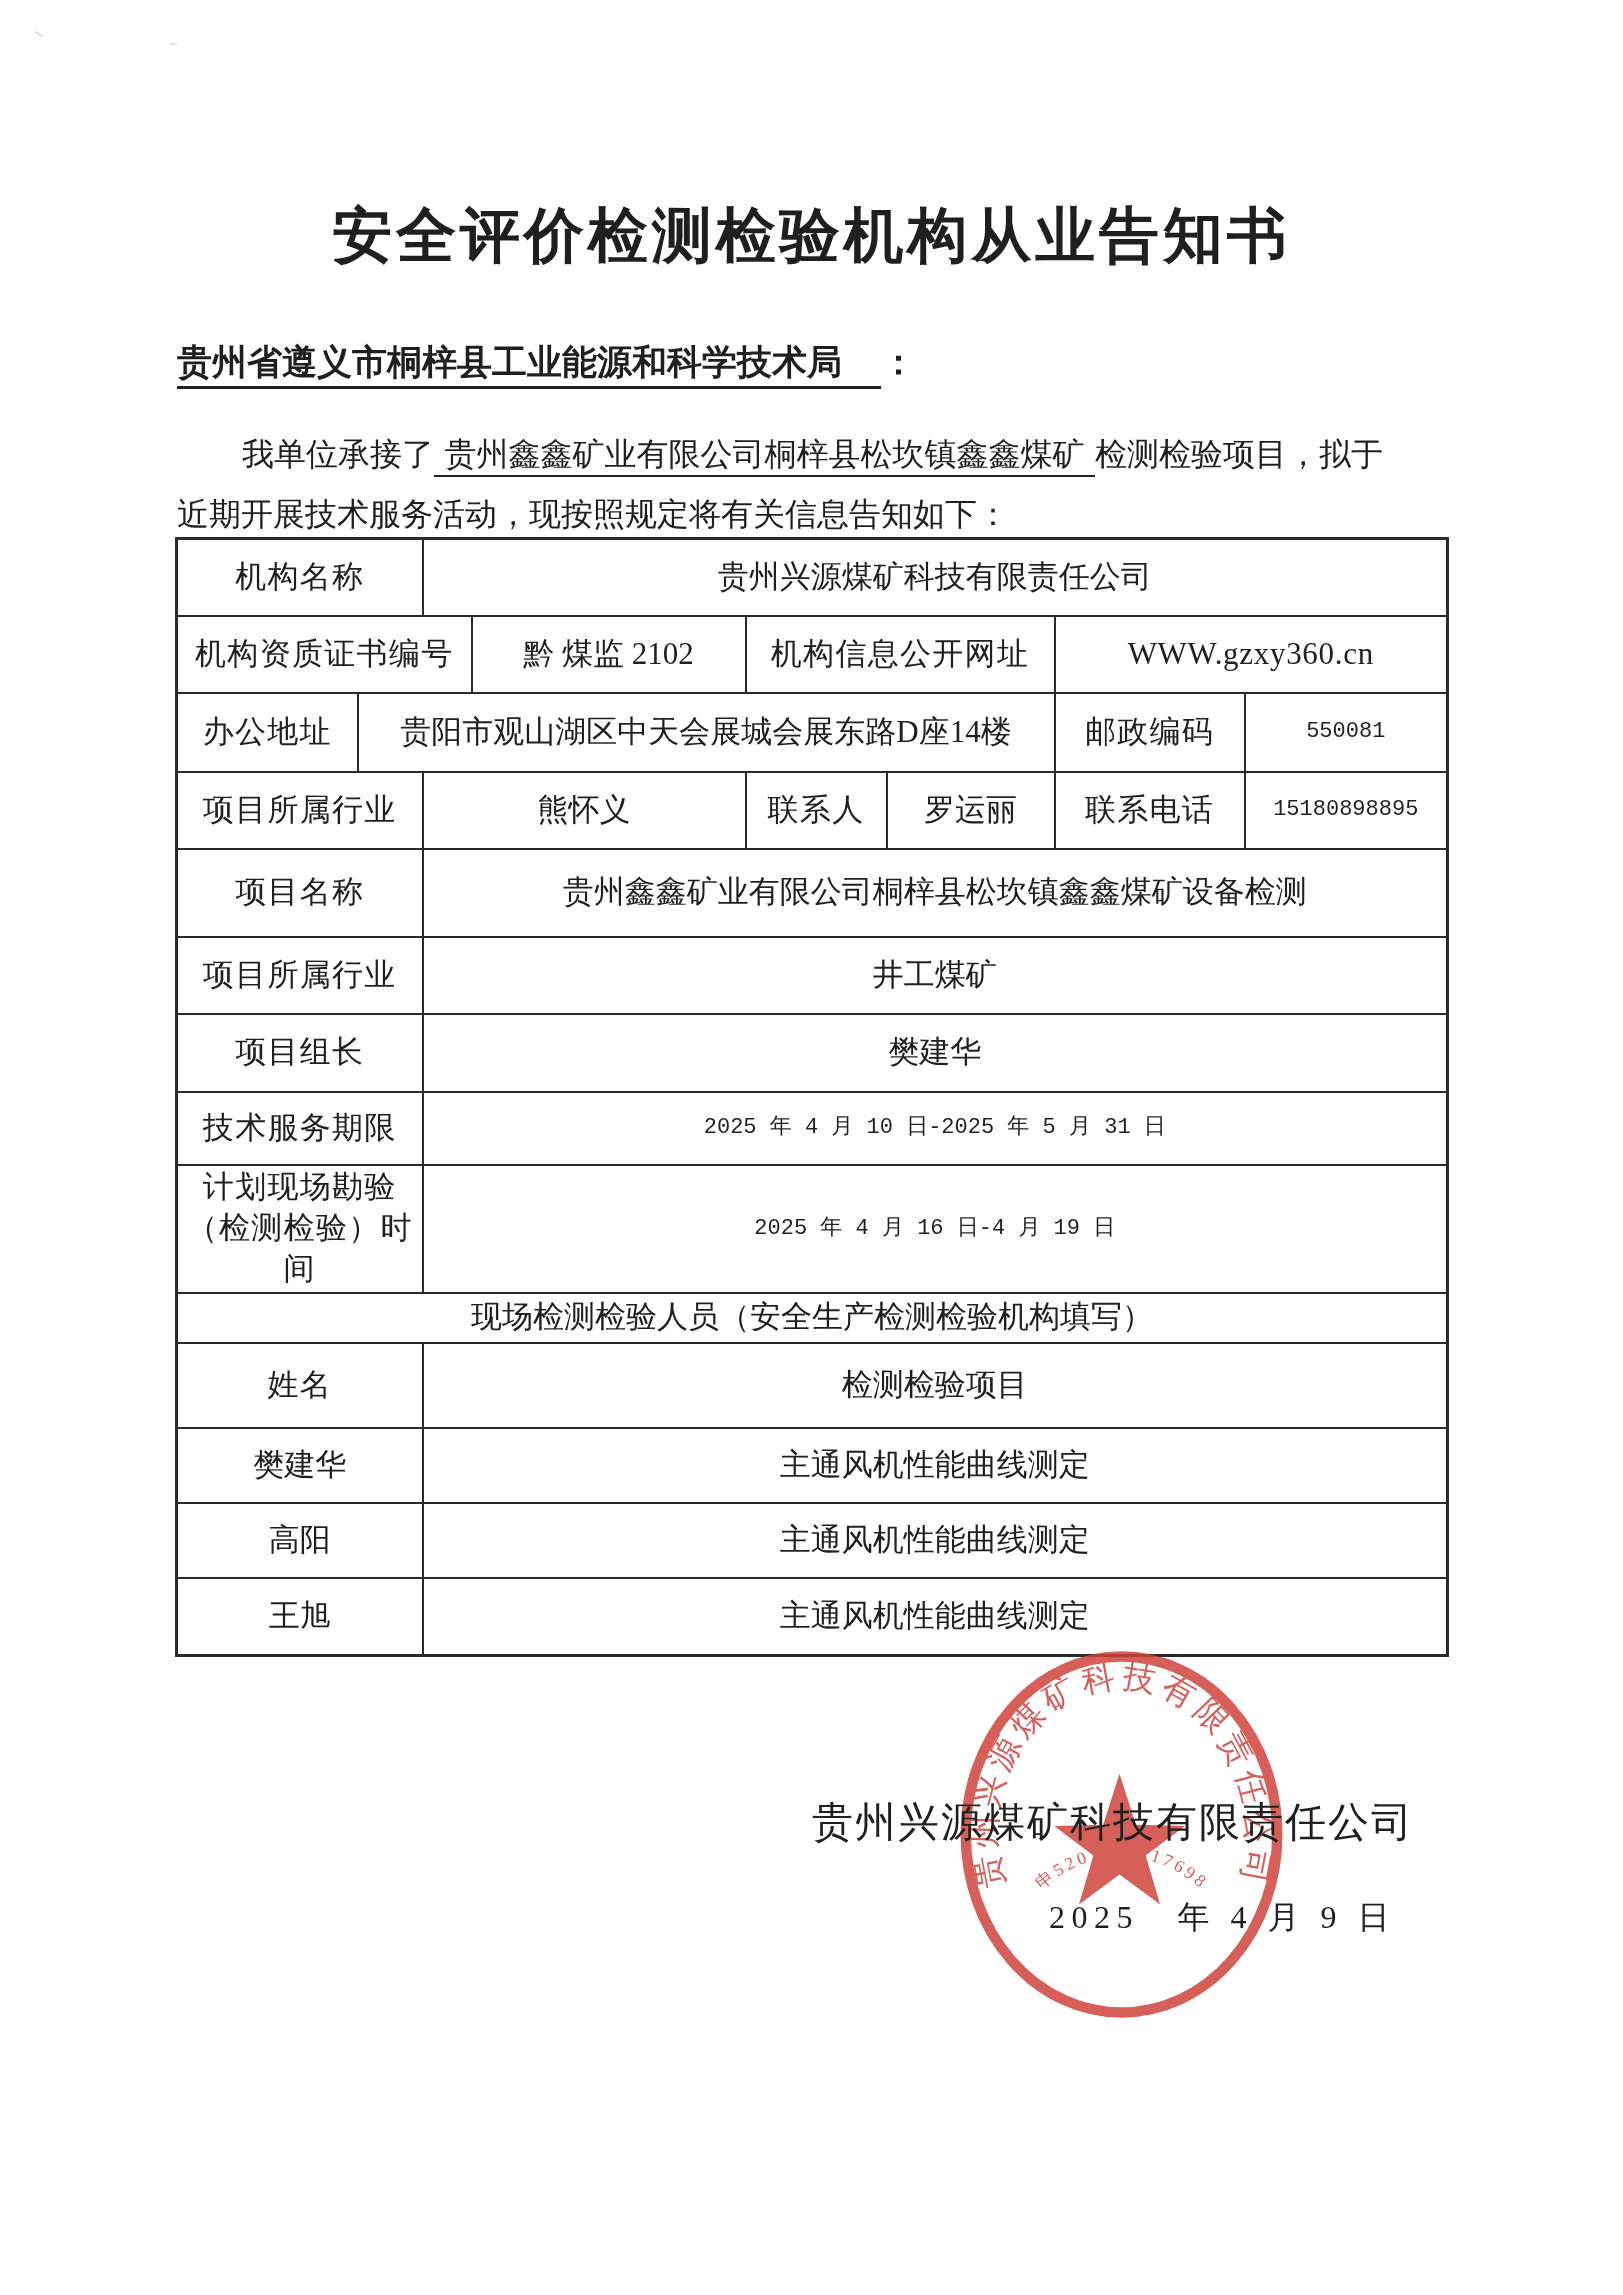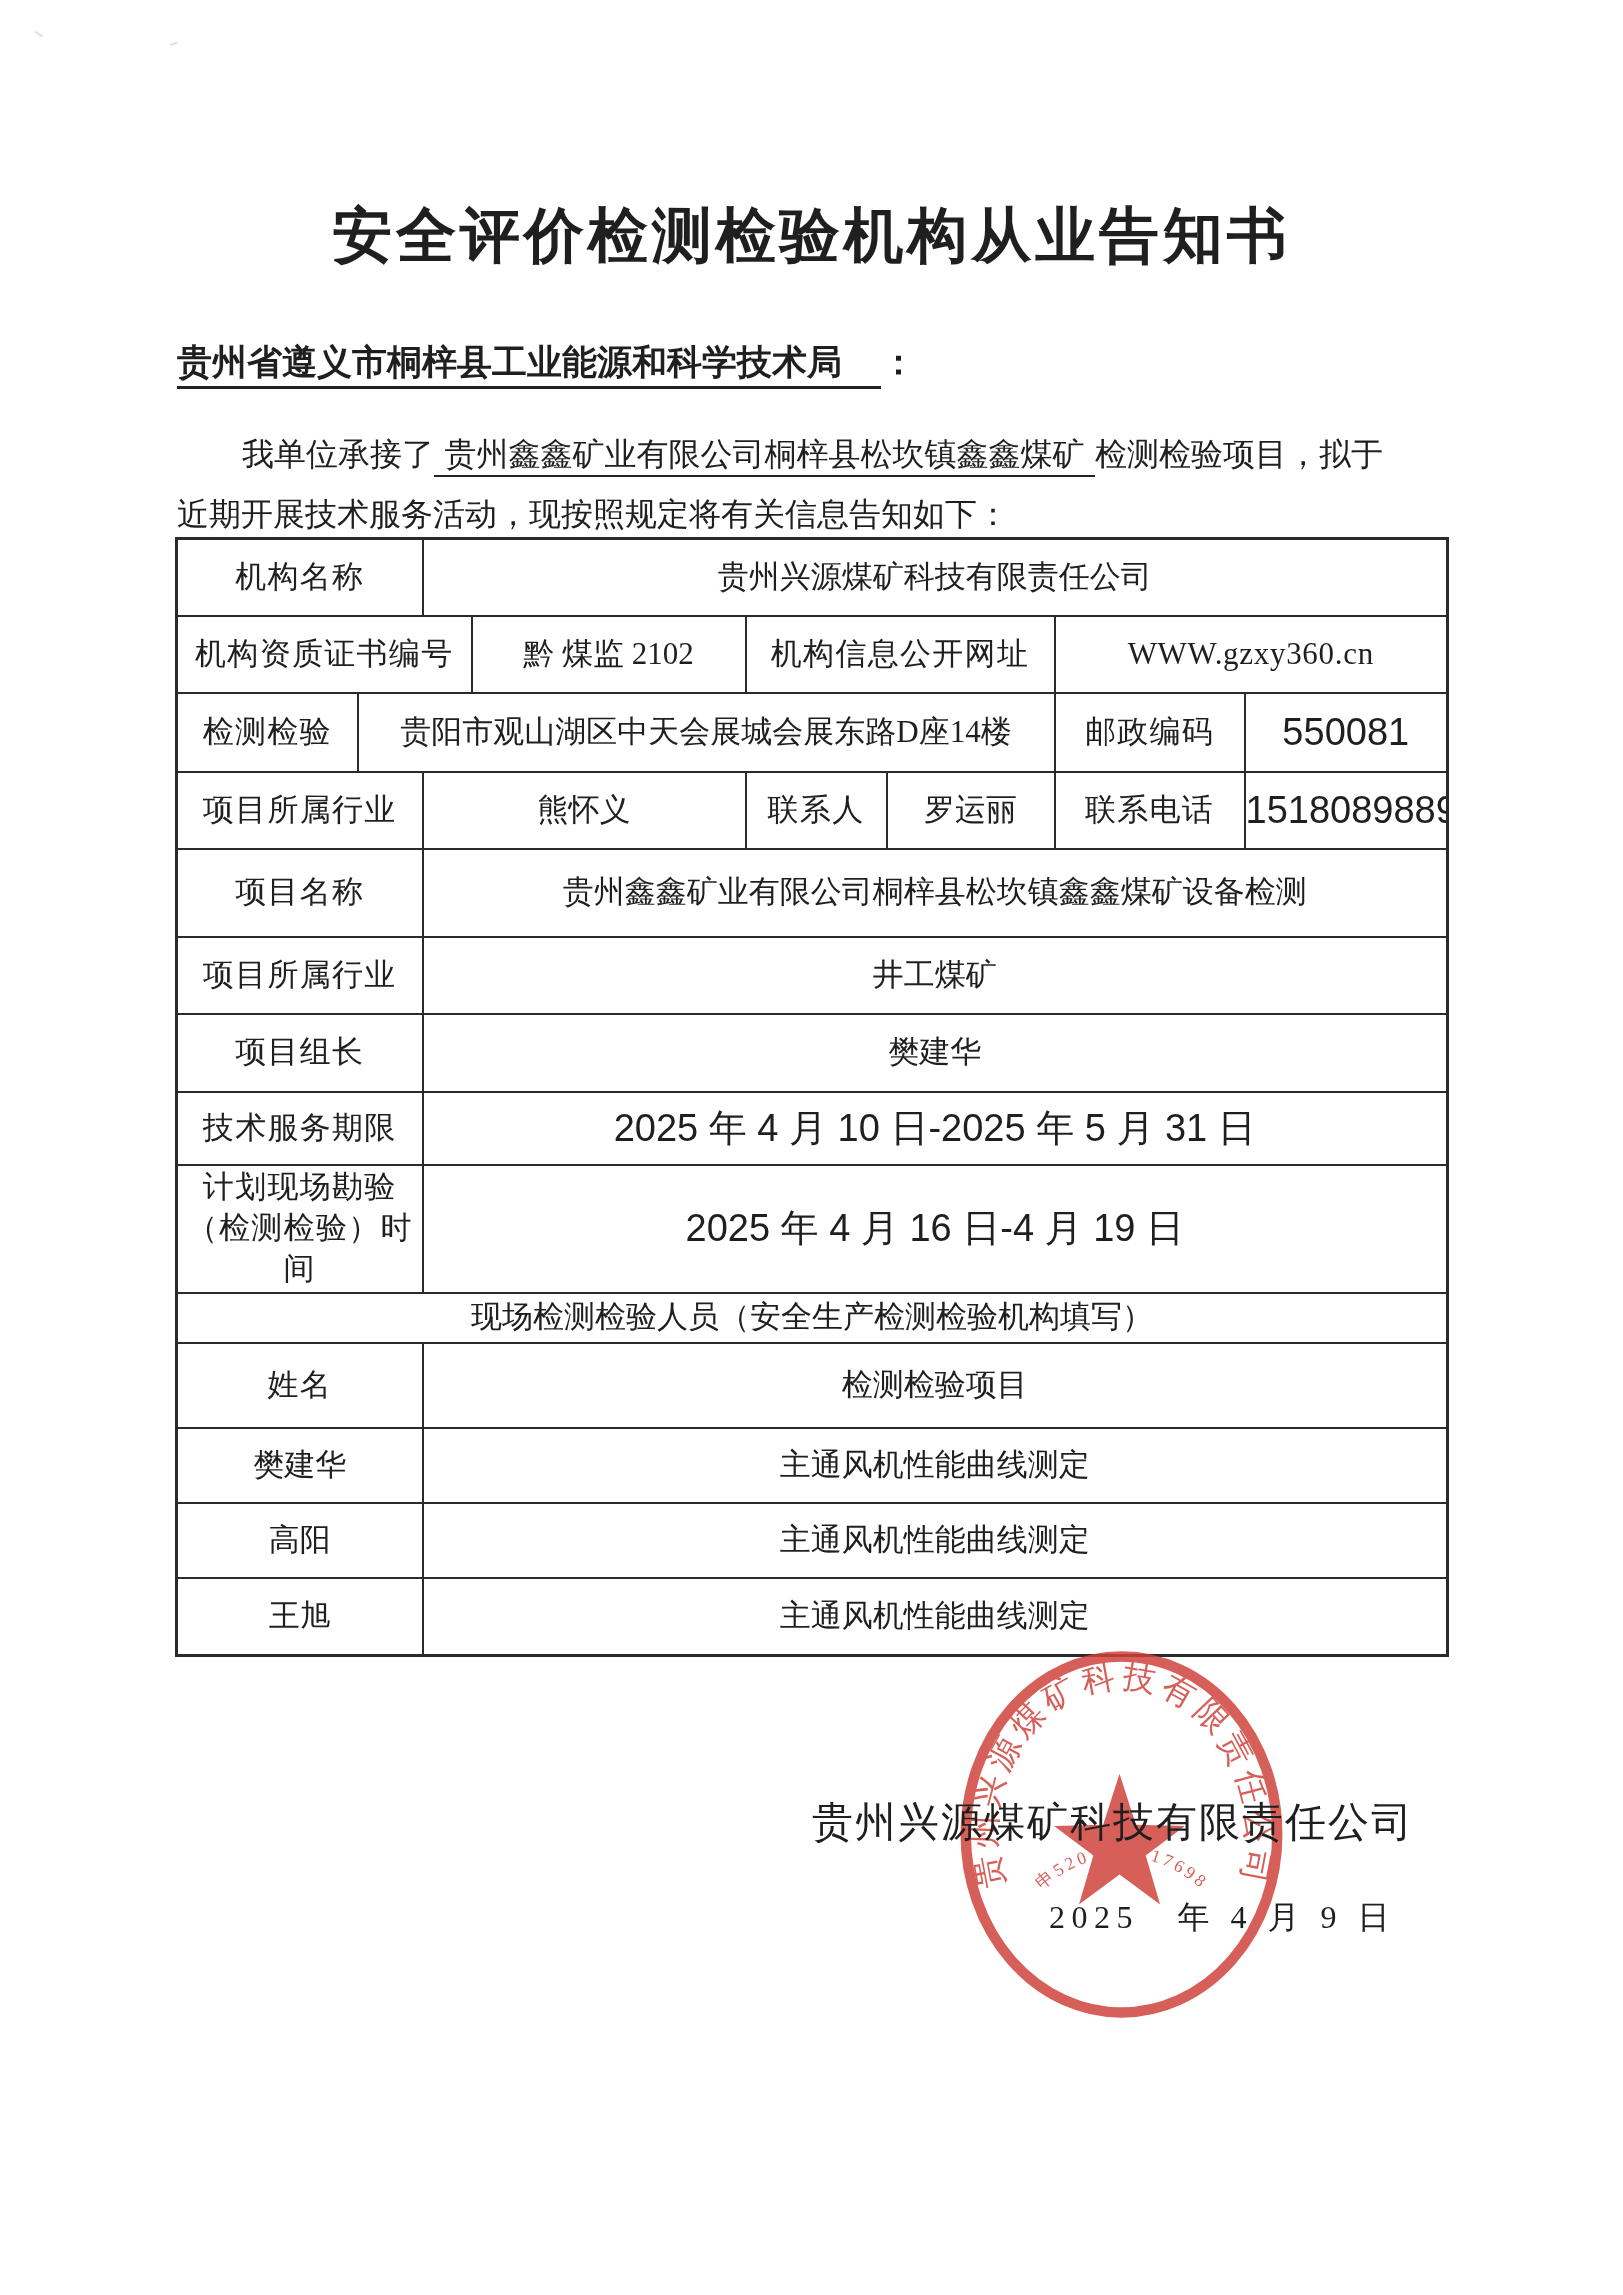--- a/index.html
+++ b/index.html
@@ -23,21 +23,21 @@
 
   table.info{position:absolute;left:175px;top:537px;width:1274px;
              border-collapse:collapse;table-layout:fixed;
              font-size:31px;}
   table.info td{border:2px solid #2a2a2a;border-top-width:2.6px;border-bottom-width:2.6px;
                 text-align:center;vertical-align:middle;padding:0;line-height:1.32;
                 overflow:hidden;}
   table.info{border:3.3px solid #2a2a2a;}
   td.lbl{letter-spacing:1.3px;}
   td.leftpad{text-align:left;padding-left:38px;}
-  td.num{font-family:Liberation Sans, sans-serif;font-size:38px;}
+  td.num{font-family:Liberation Mono, monospace;font-size:22px;}
   td.url{letter-spacing:0.7px;}
 
   .sig-company{position:absolute;left:812px;top:1795px;font-size:41px;letter-spacing:2px;}
   .sig-date{position:absolute;left:1049px;top:1896px;font-size:32px;letter-spacing:6.5px;
             font-family:"Liberation Serif","DejaVu Serif",serif;}
 
   .seal{position:absolute;left:954px;top:1644px;width:335px;height:381px;opacity:.84;}
   .seal .ring{fill:none;stroke:#d0413a;stroke-width:16px;}
   .seal .red{fill:#d0413a;}
   .seal text{fill:#d0413a;}
@@ -72,21 +72,21 @@
       <td colspan="2" class="lbl">机构名称</td>
       <td colspan="6">贵州兴源煤矿科技有限责任公司</td>
     </tr>
     <tr style="height:77px">
       <td colspan="3" class="lbl">机构资质证书编号</td>
       <td>黔 煤监 2102</td>
       <td colspan="2" class="lbl">机构信息公开网址</td>
       <td colspan="2" class="url">WWW.gzxy360.cn</td>
     </tr>
     <tr style="height:79px">
-      <td class="lbl">检测检验</td>
+      <td class="lbl">办公地址</td>
       <td colspan="5">贵阳市观山湖区中天会展城会展东路D座14楼</td>
       <td class="lbl">邮政编码</td>
       <td class="num">550081</td>
     </tr>
     <tr style="height:77px">
       <td colspan="2" class="lbl">项目所属行业</td>
       <td colspan="2">熊怀义</td>
       <td class="lbl">联系人</td>
       <td>罗运丽</td>
       <td class="lbl">联系电话</td>

